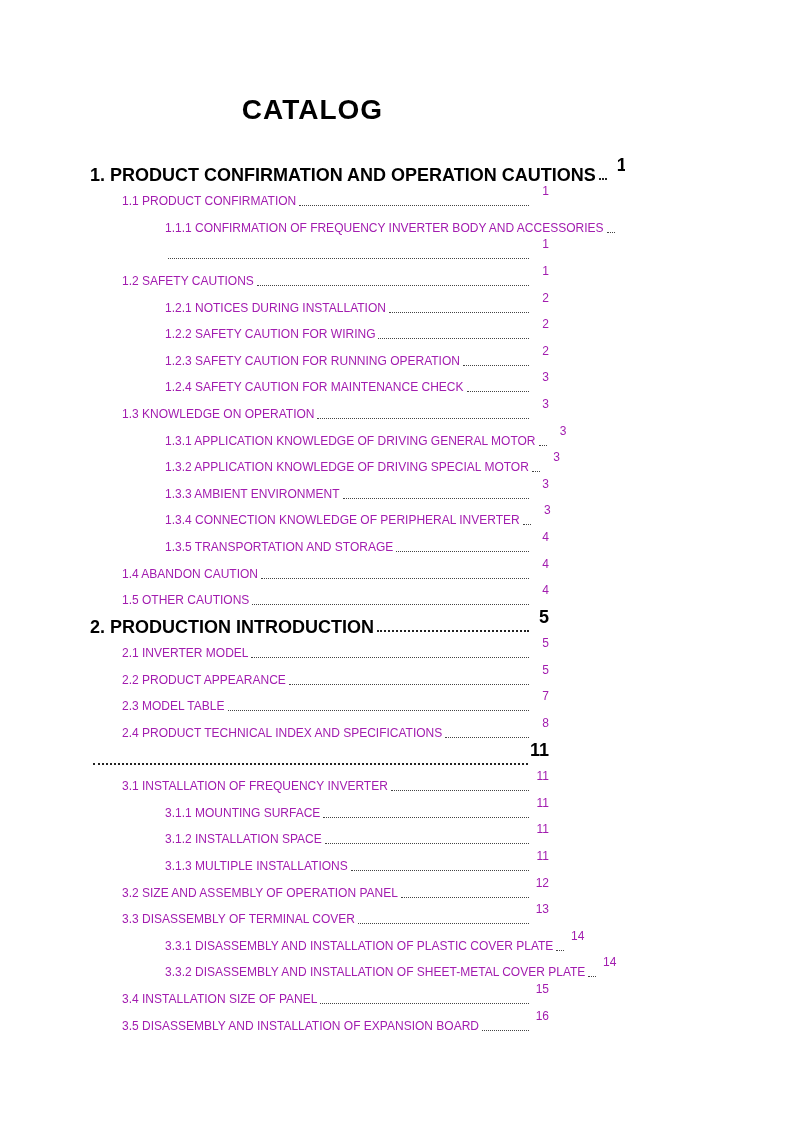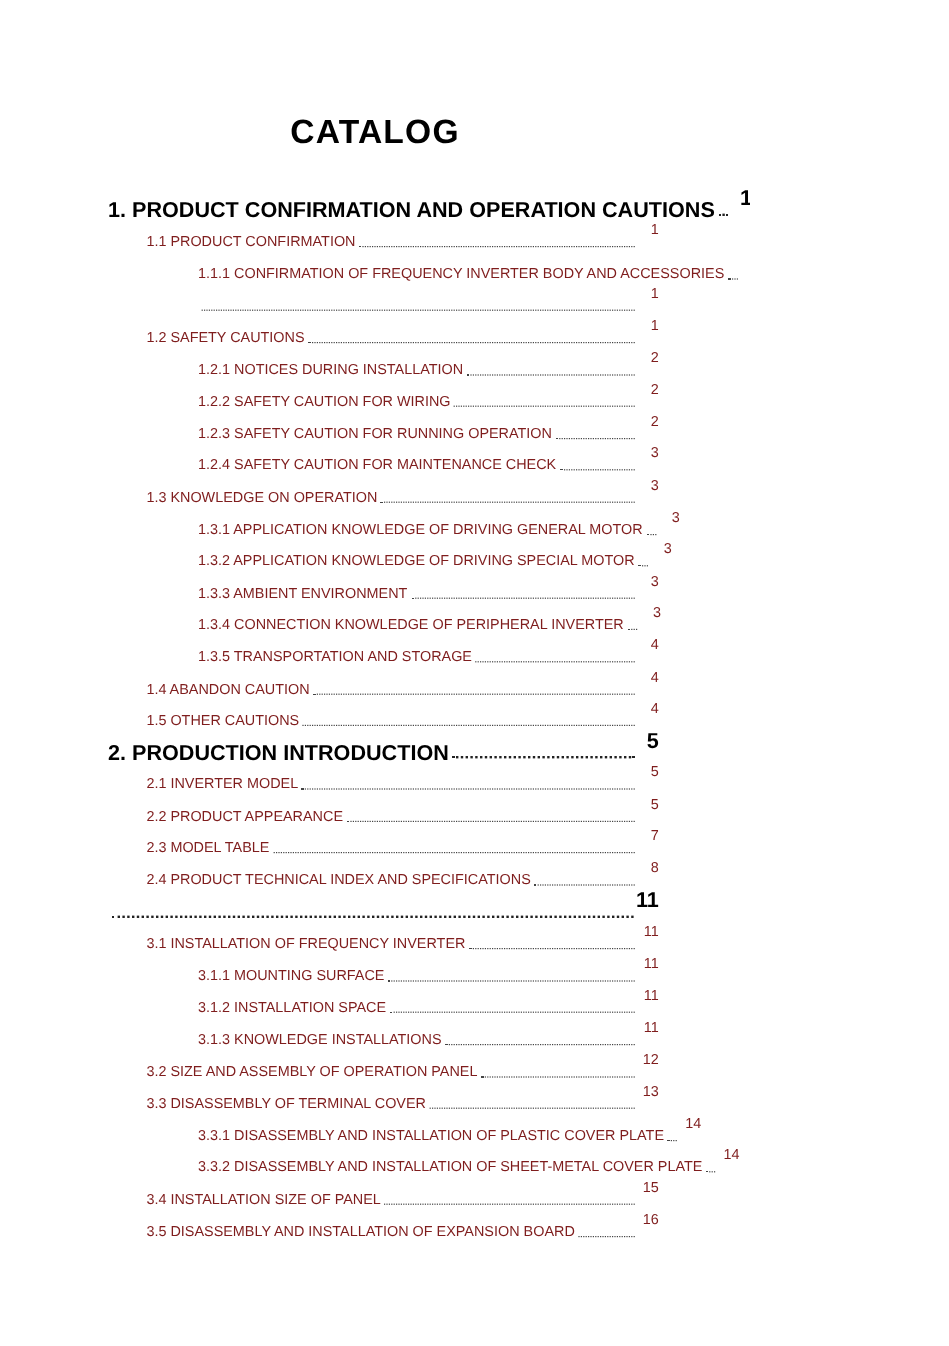--- a/index.html
+++ b/index.html
@@ -27,21 +27,21 @@
   }
   .toc {
     margin: 30px 76px 0 90px;
   }
   .row {
     display: flex;
     align-items: flex-end;
     height: 26.6px;
     font-size: 12px;
     line-height: 15px;
-    color: #7f1d1d;
+    color: #a21caf;
   }
   .row.bold {
     font-weight: bold;
     font-size: 18px;
     color: #000000;
   }
   .row.level-1 { padding-left: 32px; }
   .row.level-2 { padding-left: 75px; }
   .label {
     white-space: nowrap;
@@ -192,21 +192,21 @@
         <span class="label">3.1.1 MOUNTING SURFACE</span>
         <span class="leader"></span>
         <span class="pagenum">11</span>
       </div>
       <div class="row level-2">
         <span class="label">3.1.2 INSTALLATION SPACE</span>
         <span class="leader"></span>
         <span class="pagenum">11</span>
       </div>
       <div class="row level-2">
-        <span class="label">3.1.3 KNOWLEDGE INSTALLATIONS</span>
+        <span class="label">3.1.3 MULTIPLE INSTALLATIONS</span>
         <span class="leader"></span>
         <span class="pagenum">11</span>
       </div>
       <div class="row level-1">
         <span class="label">3.2 SIZE AND ASSEMBLY OF OPERATION PANEL</span>
         <span class="leader"></span>
         <span class="pagenum">12</span>
       </div>
       <div class="row level-1">
         <span class="label">3.3 DISASSEMBLY OF TERMINAL COVER</span>

